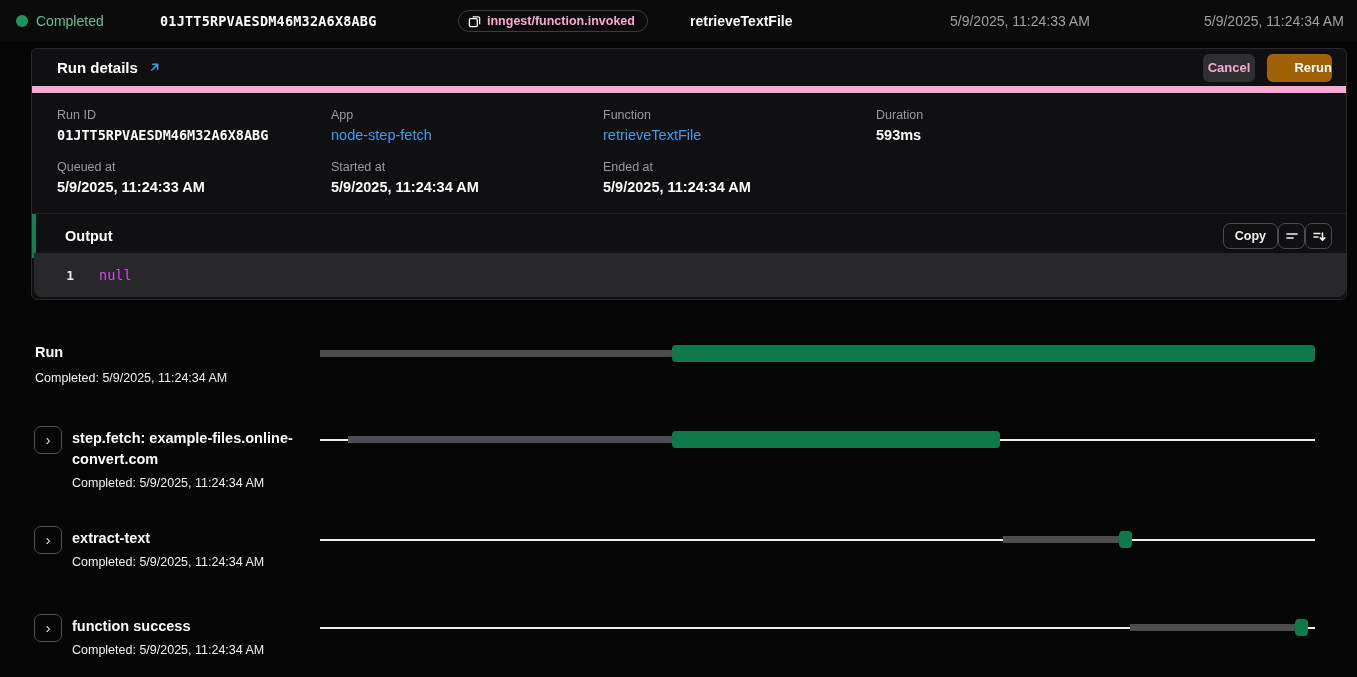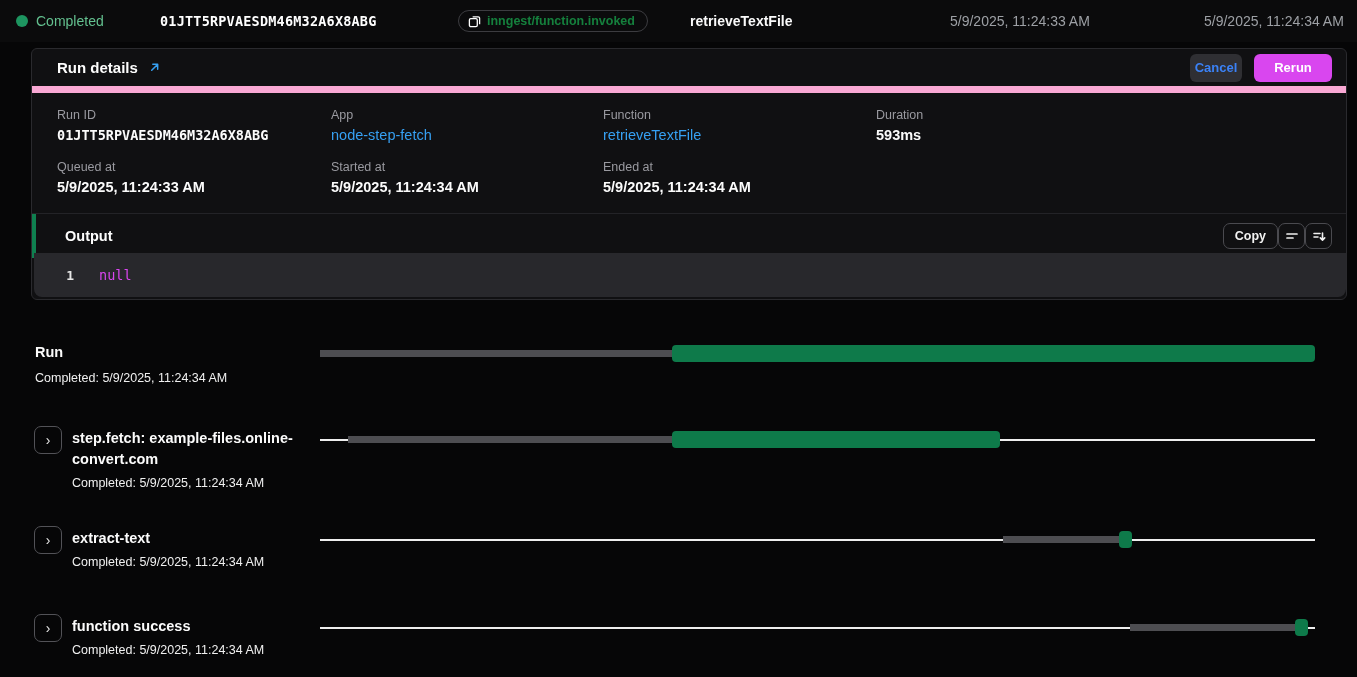--- a/index.html
+++ b/index.html
@@ -11,34 +11,34 @@
     position:relative;
     overflow:hidden;
   }
   .mono { font-family:"DejaVu Sans Mono", monospace; }
 
   
   .topbar { position:absolute; top:0; left:0; width:1357px; height:42px; background:#0b0b0c; }
   .status-dot { position:absolute; left:16px; top:15px; width:12px; height:12px; border-radius:50%; background:#1d9560; }
   .status-label { position:absolute; left:36px; top:13px; font-size:14px; font-weight:500; color:#63c08f; }
   .topbar-runid { position:absolute; left:160px; top:13px; font-size:13.5px; font-weight:600; color:#ffffff; letter-spacing:.2px; }
-  .event-badge { position:absolute; left:458px; top:10px; height:22px; padding:0 12px 0 9px; border:1px solid #3c3c40; border-radius:11px; display:flex; align-items:center; gap:6px; background:transparent; color:#15803d; font-size:12.5px; font-weight:600; cursor:pointer; }
+  .event-badge { position:absolute; left:458px; top:10px; height:22px; padding:0 12px 0 9px; border:1px solid #3c3c40; border-radius:11px; display:flex; align-items:center; gap:6px; background:transparent; color:#f9a8d4; font-size:12.5px; font-weight:600; cursor:pointer; }
   .event-badge svg { display:block; }
   .topbar-fname { position:absolute; left:690px; top:13px; font-size:14px; font-weight:600; color:#fafafa; }
   .topbar-ts1 { position:absolute; left:950px; top:13px; font-size:14px; color:#9da0a5; }
   .topbar-ts2 { position:absolute; left:1204px; top:13px; font-size:14px; color:#9da0a5; }
 
   
   .panel { position:absolute; left:31px; top:48px; width:1316px; height:252px; background:#101012; border:1px solid #2a2a2e; border-radius:6px; }
   .panel-header { position:relative; height:44px; border-bottom:7px solid #f9a8d4; display:flex; align-items:center; padding:0 14px 0 25px; }
   .panel-title { font-size:15px; font-weight:600; color:#fdfdfd; }
   .ext-link { margin-left:10px; cursor:pointer; display:flex; align-items:center; }
   .header-actions { margin-left:auto; display:flex; gap:12px; }
-  .btn-cancel { width:52px; height:28px; border:none; border-radius:6px; background:#2f2f33; color:#3b82f6; font-size:13px; font-weight:600; font-family:inherit; cursor:default; }
-  .btn-rerun { width:78px; height:28px; border:none; border-radius:6px; background:#d946ef; color:#ffffff; font-size:13px; font-weight:700; font-family:inherit; cursor:pointer; }
+  .btn-cancel { width:52px; height:28px; border:none; border-radius:6px; background:#2f2f33; color:#f9a8d4; font-size:13px; font-weight:600; font-family:inherit; cursor:default; }
+  .btn-rerun { width:65px; height:28px; border:none; border-radius:6px; background:#a16207; color:#ffffff; font-size:13px; font-weight:700; font-family:inherit; cursor:pointer;text-align:right; }
 
   .fields-grid { display:grid; grid-template-columns:274px 272px 273px auto; row-gap:17px; padding:15px 20px 18px 25px; }
   .field-label { font-size:12.5px; color:#9a9aa0; margin-bottom:5px; }
   .field-value { font-size:14.5px; font-weight:600; color:#fbfbfb; }
   .field-value.mono-val { font-family:"DejaVu Sans Mono", monospace; font-size:13.5px; font-weight:600; }
   .field-value.link { color:#36a0f2; font-weight:500; cursor:pointer; }
 
   .output-header { position:relative; height:44px; display:flex; align-items:center; padding:0 14px 0 33px; border-top:1px solid #232327; }
   .output-stripe { position:absolute; left:0; top:0; width:4px; height:44px; background:#0f8050; }
   .output-title { font-size:14.5px; font-weight:600; color:#fdfdfd; }

